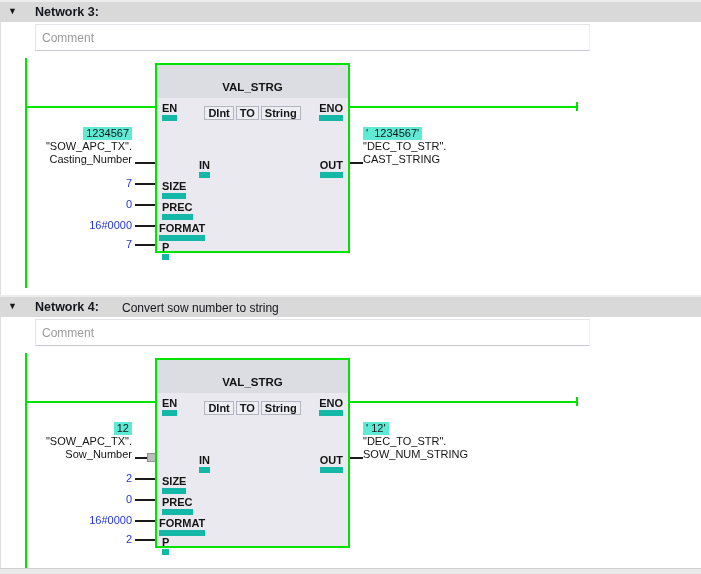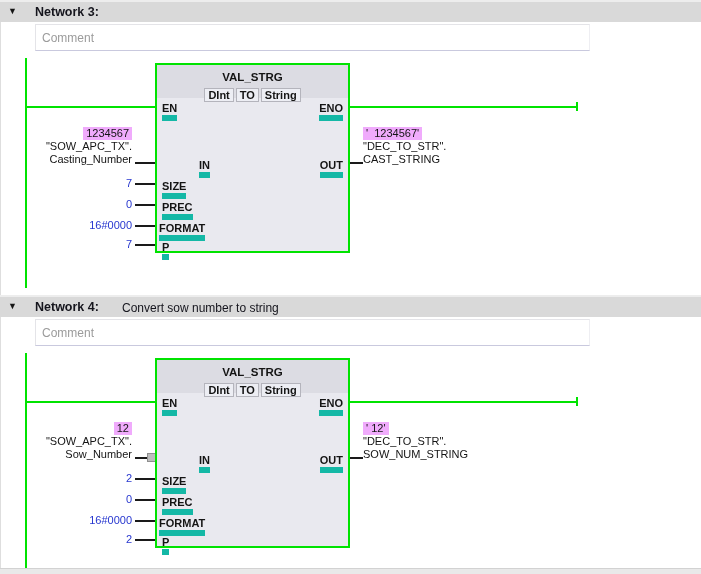--- a/index.html
+++ b/index.html
@@ -43,46 +43,46 @@
   .stub-prec{left:135px;top:204px;width:20px;}
   .stub-format{left:135px;top:225px;width:20px;}
   .stub-p{left:135px;top:244px;width:20px;}
   .stub-out{left:350px;top:162px;width:13px;}
 
   .pin-handle{position:absolute;left:147px;top:158px;width:9px;height:9px;background:#bdbdbd;border:1px solid #8f8f8f;box-sizing:border-box;}
 
   .fb{position:absolute;left:155px;top:63px;width:195px;height:190px;box-sizing:border-box;
       background:#e9e9ef;border:2px solid #00e300;}
   .fb-head{position:absolute;left:0;right:0;top:0;height:33px;background:#dcdce3;text-align:center;}
-  .fb-title{font-weight:bold;font-size:11.5px;color:#141414;padding-top:6px;border-radius:7px;}
+  .fb-title{font-weight:bold;font-size:11.5px;color:#141414;padding-top:16px;border-radius:7px;}
   .fb-types{margin-top:1px;font-size:11px;}
   .chip{display:inline-block;border:1px solid #b4b4bc;background:#edeef4;font-weight:bold;
         font-size:11px;line-height:12px;padding:0 3px;color:#141414;}
-  .chip-to{margin:4px 2px;}
+  .chip-to{margin:12px 2px;}
 
   .pin{position:absolute;font-weight:bold;font-size:11px;line-height:13px;color:#141414;
        border-bottom:6px solid #14b8a6;}
   .pin-en{left:5px;top:37px;}
   .pin-eno{right:5px;top:37px;}
   .pin-in{left:13px;top:94px;margin-left:29px;}
   .pin-size{left:5px;top:115px;}
   .pin-prec{left:5px;top:136px;}
   .pin-format{left:2px;top:157px;}
   .pin-p{left:5px;top:176px;}
   .pin-out{right:5px;top:94px;}
 
   .lgroup{position:absolute;left:0;width:132px;text-align:right;font-size:11px;line-height:13px;color:#141414;}
   .lgroup-in{top:127px;}
   .val-blue{position:absolute;left:0;width:132px;text-align:right;font-size:11px;line-height:13px;color:#2737cf;}
   .val-size{top:177px;}
   .val-prec{top:198px;}
   .val-format{top:219px;}
   .val-p{top:238px;}
 
-  .monitor{display:inline-block;background:#f0abfc;color:#141414;padding:0 3px;white-space:pre;}
+  .monitor{display:inline-block;background:#5eead4;color:#141414;padding:0 3px;white-space:pre;}
 
   .rgroup{position:absolute;left:363px;top:127px;text-align:left;font-size:11px;line-height:13px;color:#141414;white-space:nowrap;}
 
   .bottom-bar{position:absolute;left:0;top:568px;width:701px;height:6px;background:#e9e9e9;border-top:1px solid #d2d2d2;box-sizing:border-box;}
 </style>
 </head>
 <body>
 
 <div class="network" id="net0">
   <div class="net-topstrip"></div>

